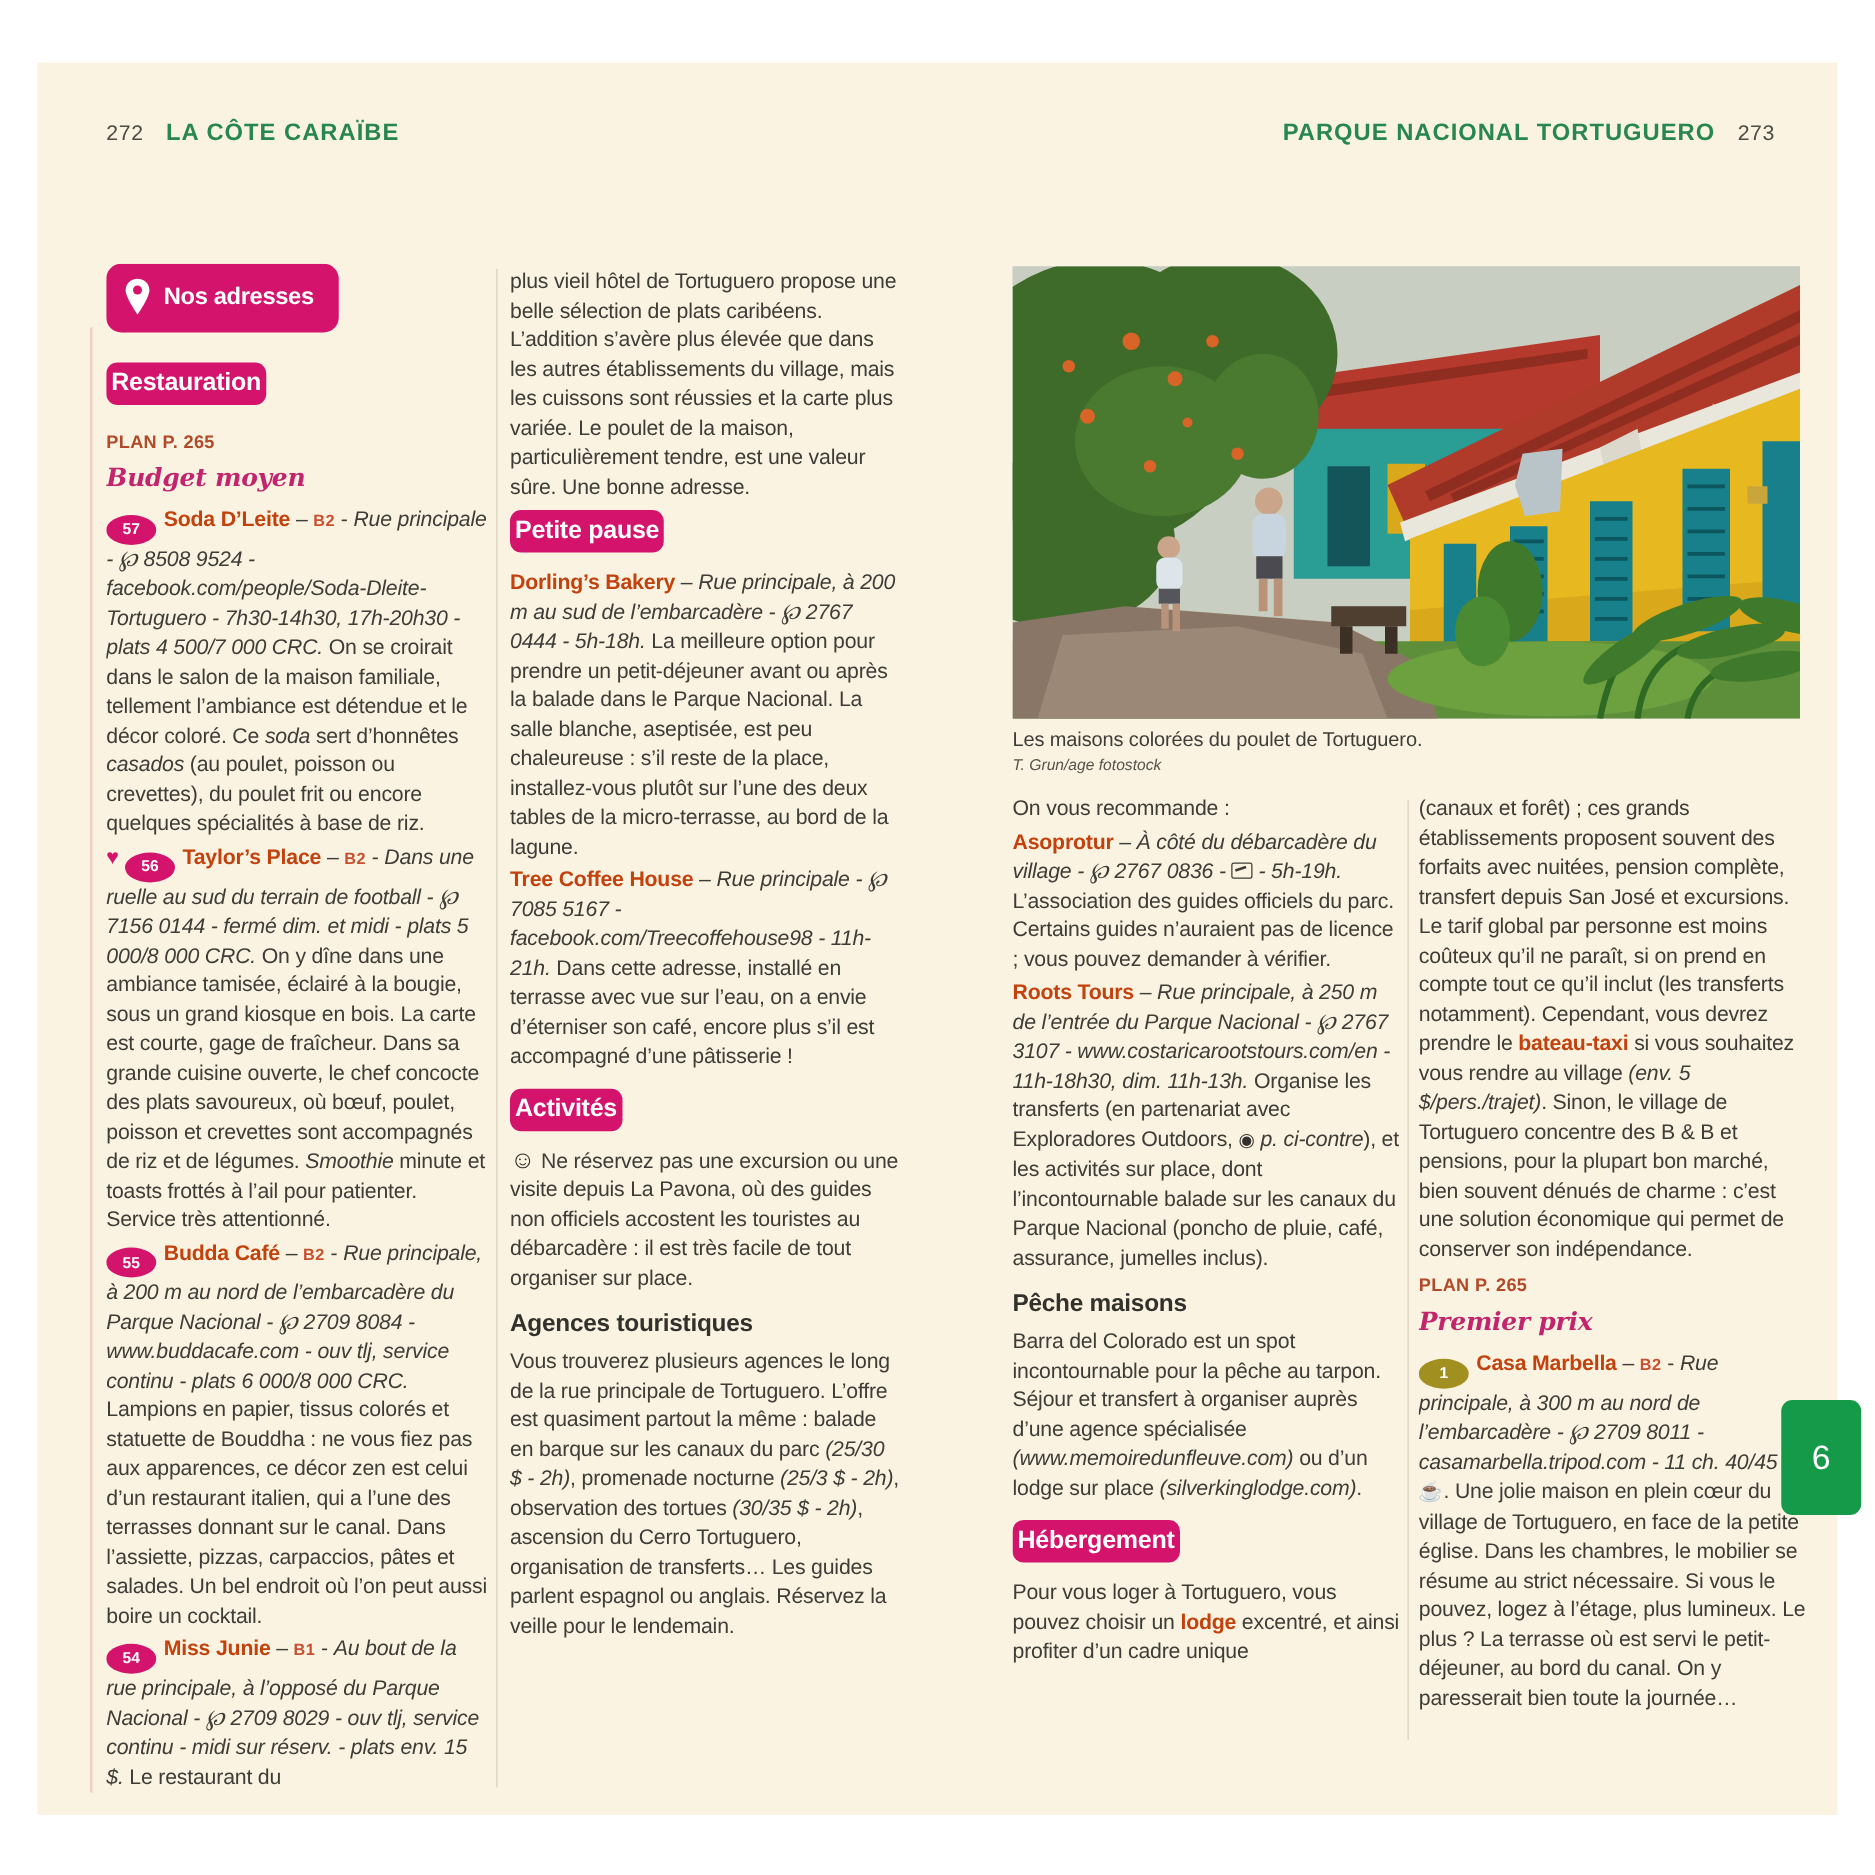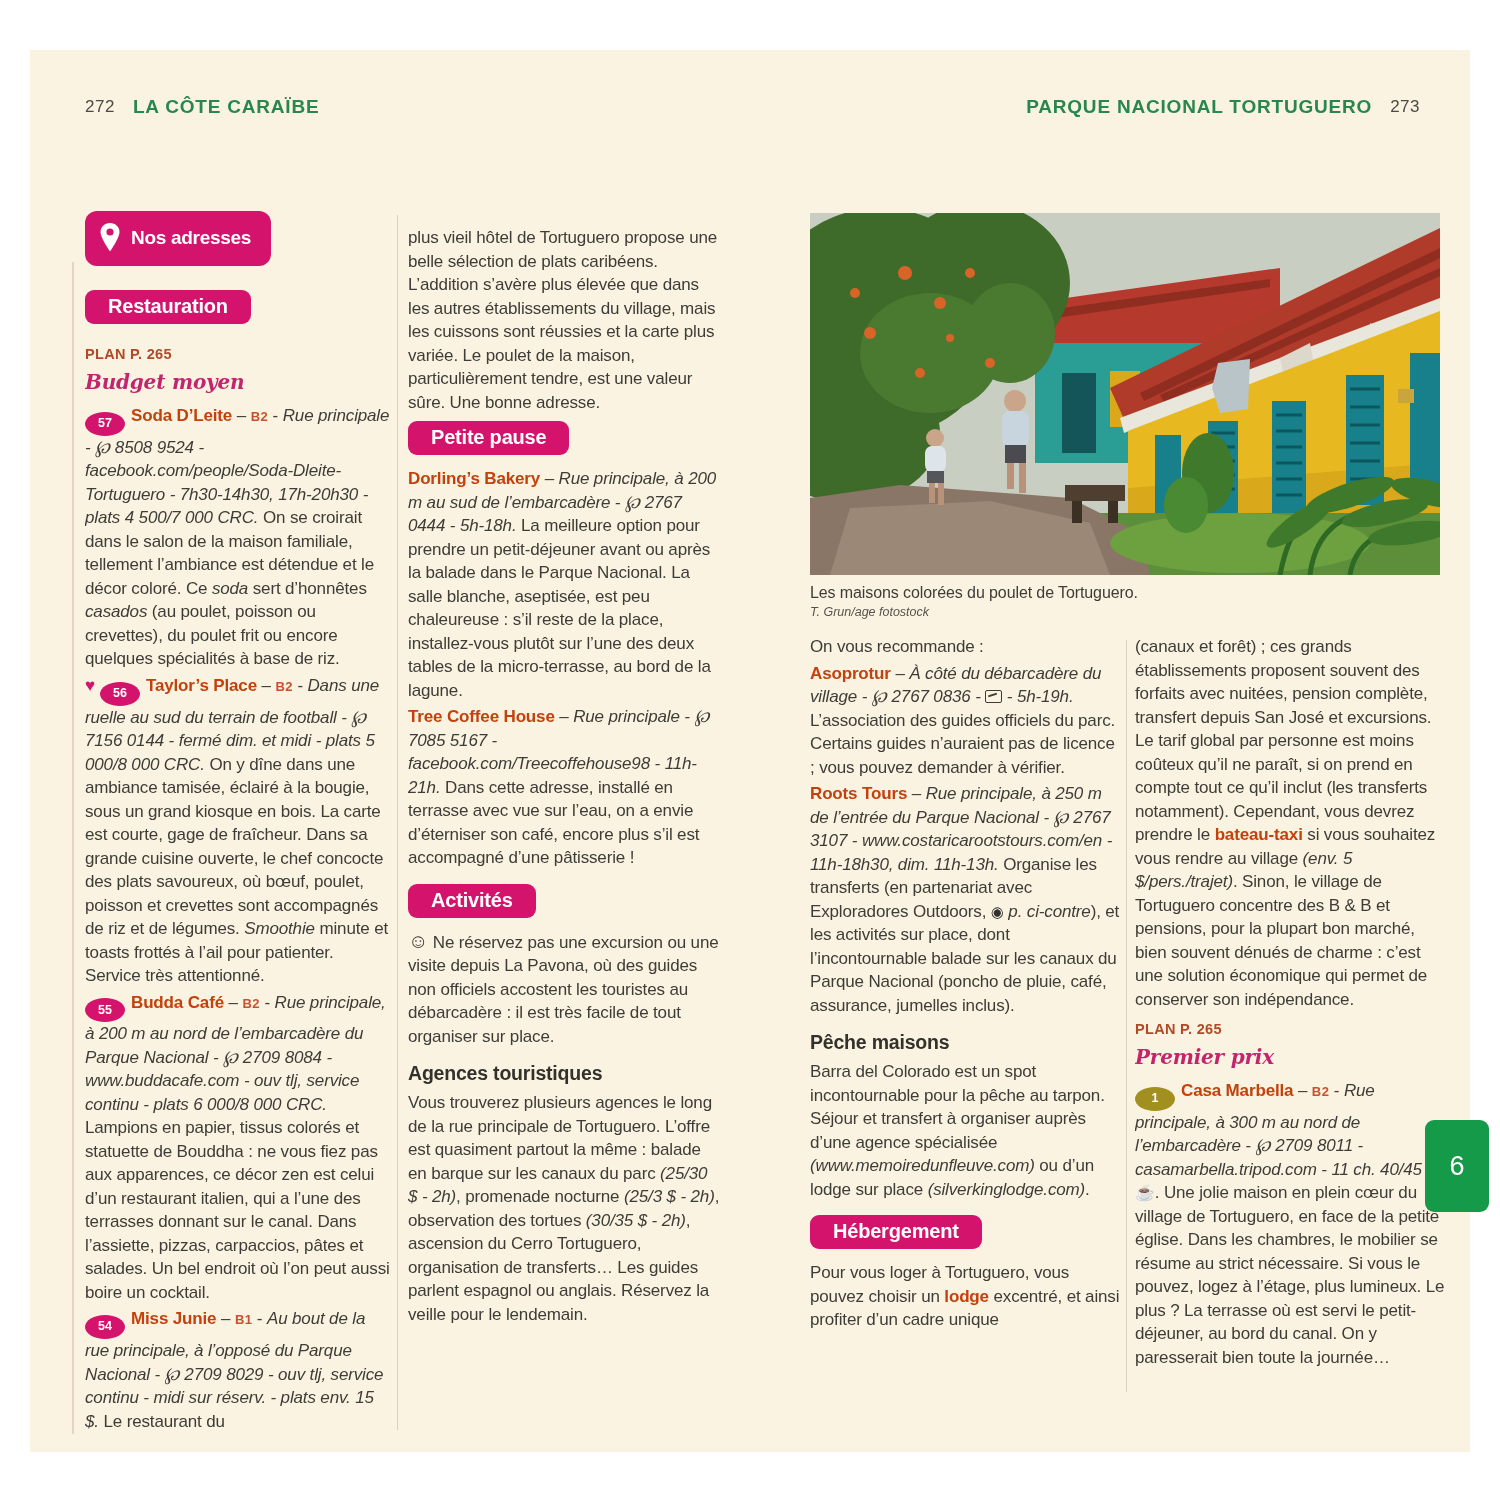--- a/index.html
+++ b/index.html
@@ -26,33 +26,33 @@
   .hdr-left{left:55px;top:46px}
   .hdr-right{right:50px;top:46px}
   .page-num{font-size:17px;color:#4b4a44;letter-spacing:.5px}
   .sec-title{color:var(--green);font-weight:bold;font-size:19px;letter-spacing:.8px}
   .left-rule{position:absolute;left:42px;top:212px;width:2px;height:1172px;background:var(--leftrule)}
   .col-divider{position:absolute;width:1px;background:var(--divider)}
   .divider-left{left:367px;top:165px;height:1215px}
   .divider-right{left:1096px;top:590px;height:752px}
   .col{position:absolute;overflow:hidden}
   .colL1{left:55px;top:161px;width:305px;height:1224px}
-  .colL2{left:378px;top:176px;width:312px;height:1220px}
+  .colL2{left:378px;top:163px;width:312px;height:1220px}
   .colR1{left:780px;top:585px;width:312px;height:764px}
   .colR2{left:1105px;top:585px;width:312px;height:764px}
 
   .banner{
     display:inline-flex;align-items:center;gap:10px;background:var(--magenta);
     color:#fff;font-weight:bold;font-size:19px;line-height:1;
     padding:11px 20px 13px 14px;border-radius:12px;margin:0 0 20px 0;letter-spacing:-.3px;
   }
   .banner svg{display:block}
   .chip{
     display:inline-block;background:var(--magenta);color:#fff;font-weight:bold;
-    font-size:20px;line-height:1;padding:6px 23px 8px;border-radius:9px;margin:4px 0 12px;
+    font-size:20px;line-height:1;padding:6px 4px 8px;border-radius:9px;margin:4px 0 12px;
     letter-spacing:-.2px;
   }
   .plan{color:var(--rust);font-weight:bold;font-size:14.5px;letter-spacing:.3px;margin:10px 0 8px}
   .band{
     font-family:"DejaVu Serif",serif;font-style:italic;font-weight:bold;
     color:#c2256d;font-size:20px;margin:2px 0 10px;letter-spacing:-.2px;
   }
   .subhead{font-size:19.5px;font-weight:bold;color:#33312c;margin:14px 0 6px;letter-spacing:-.2px}
   .para{font-size:17px;line-height:23.5px;margin:0 0 3px;letter-spacing:-.15px;color:var(--ink)}
   .para + .para{margin-top:1px}

